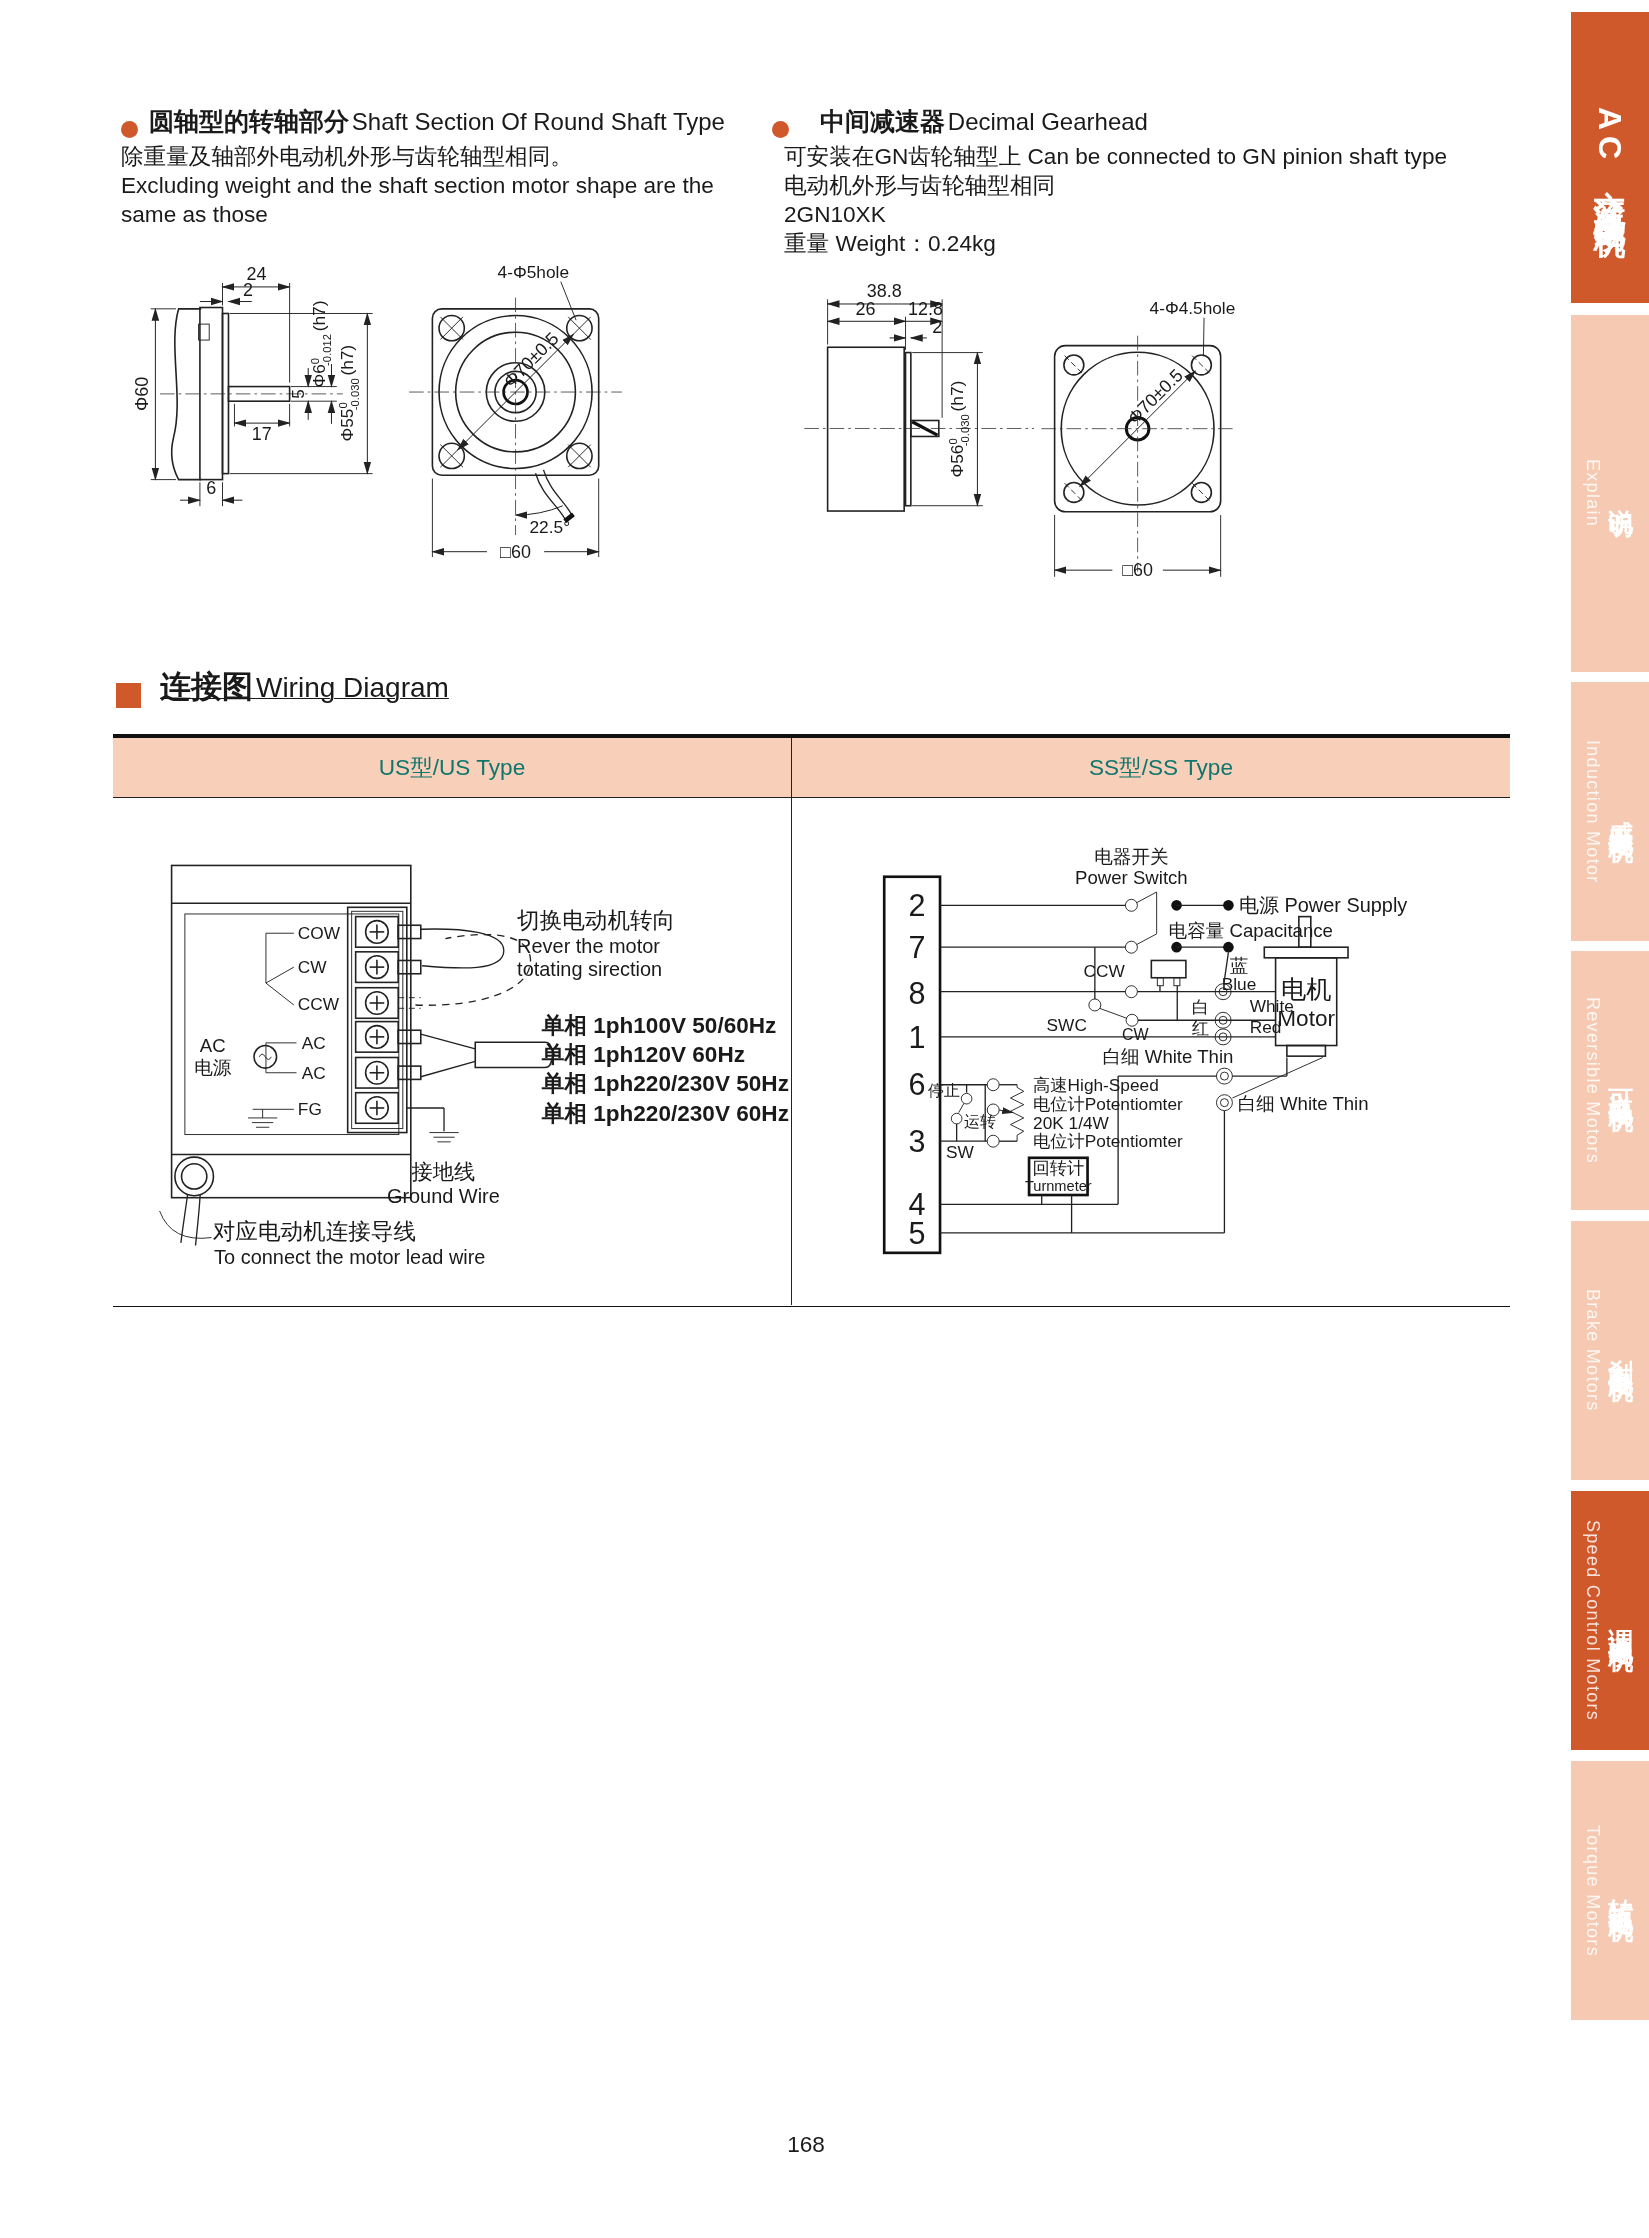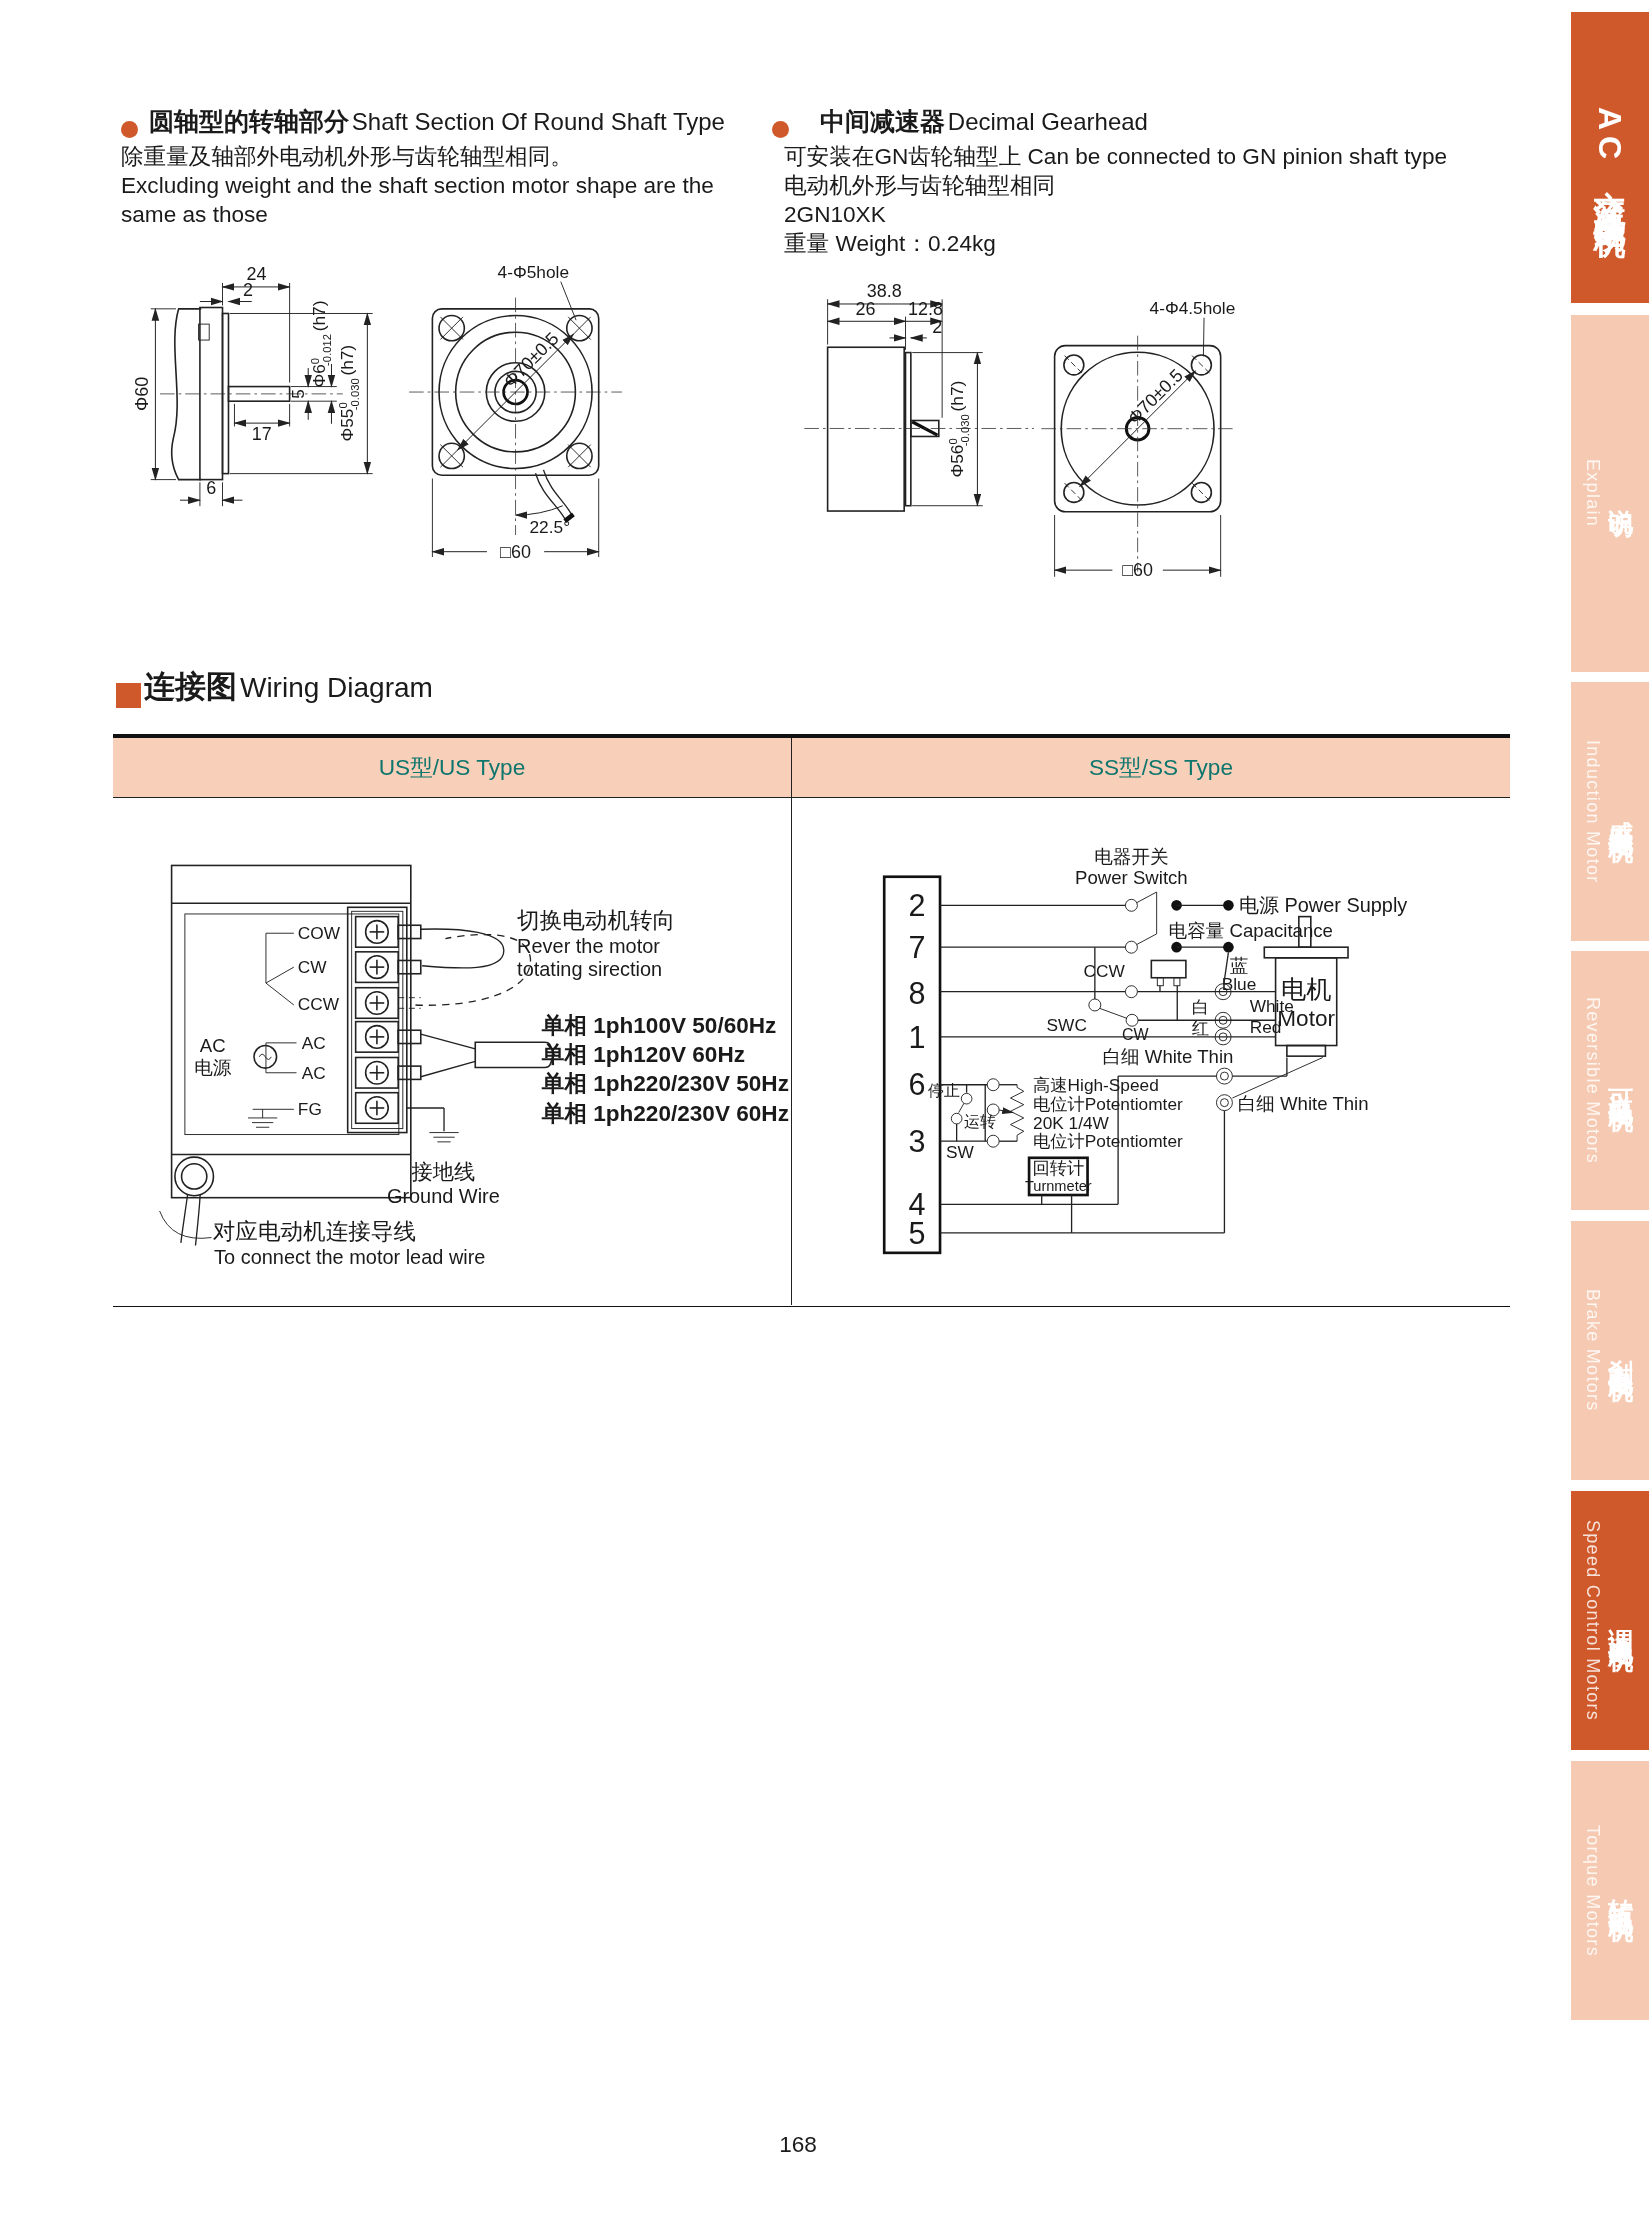--- a/index.html
+++ b/index.html
@@ -27,21 +27,21 @@
   .v-en{writing-mode:vertical-rl;font-size:18px;color:rgba(255,255,255,0.82);letter-spacing:1.3px;}
   .main-tab{position:absolute;right:0;top:12px;width:78px;height:291px;background:#d0592b;display:flex;align-items:center;justify-content:center;}
   .main-tab .v-zh{font-size:32px;letter-spacing:6px;}
   
   svg text{fill:#1a1a1a;}
   .ol{stroke:#222;stroke-width:2.4;fill:none;}
   .ol-thin{stroke:#222;stroke-width:1.4;fill:none;}
   .dim{stroke:#222;stroke-width:1.5;fill:none;}
   .cl{stroke:#333;stroke-width:1.2;fill:none;stroke-dasharray:22 6 4 6;}
   .wire{stroke:#222;stroke-width:2;fill:none;}
-  .pgnum{position:absolute;top:2132px;left:0;width:1596px;text-align:center;font-size:22.6px;}
+  .pgnum{position:absolute;top:2132px;left:0;width:1596px;text-align:center;font-size:22.6px;padding-left:8px;}
 </style>
 </head>
 <body>
 
 <div class="sec-head" style="left:121px;top:105px;">
   <div class="bullet"></div>
   <div style="margin-left:10.6px;">
     <span class="h-zh">圆轴型的转轴部分</span>
     <span class="h-en">Shaft Section Of Round Shaft Type</span>
   </div>
@@ -226,21 +226,21 @@
   <line class="ol-thin" x1="250" y1="58" x2="249" y2="116"></line>
   <line class="ol-thin" x1="25" y1="355" x2="25" y2="448"></line>
     <line class="ol-thin" x1="275" y1="355" x2="275" y2="448"></line>
   <line class="dim" x1="25" y1="438" x2="112" y2="438" marker-start="url(#arw-d)"></line>
   <line class="dim" x1="188" y1="438" x2="275" y2="438" marker-end="url(#arw-d)"></line>
   <text x="150" y="447" font-size="27" text-anchor="middle">□60</text>
 </svg>
 
 <div class="sec-head" style="left:116px;top:670px;">
   <div class="sq-bullet"></div>
-  <div style="margin-left:3px;margin-top:-4px;">
+  <div style="margin-left:19px;margin-top:-4px;text-decoration:underline;">
     <span style="font-weight:bold;font-size:31px;">连接图</span>
     <span style="font-size:28px;">Wiring Diagram</span>
   </div>
 </div>
 
 <div class="wtable">
   <div class="whead">
     <div class="cell cell-us">US型/US Type</div>
     <div class="cell cell-ss">SS型/SS Type</div>
   </div>

